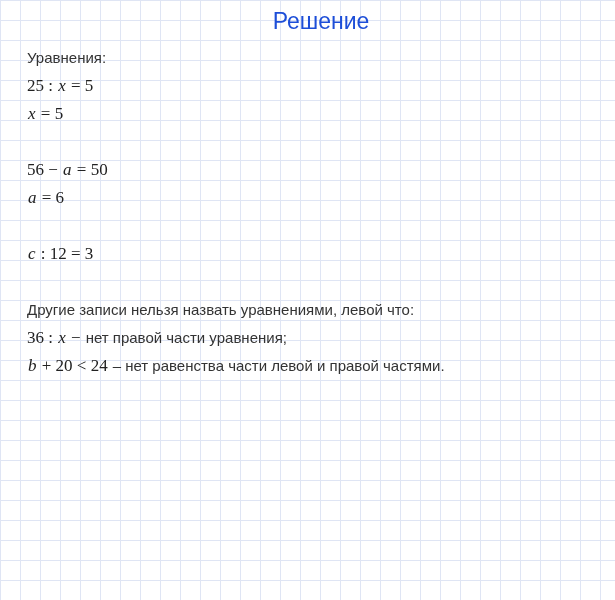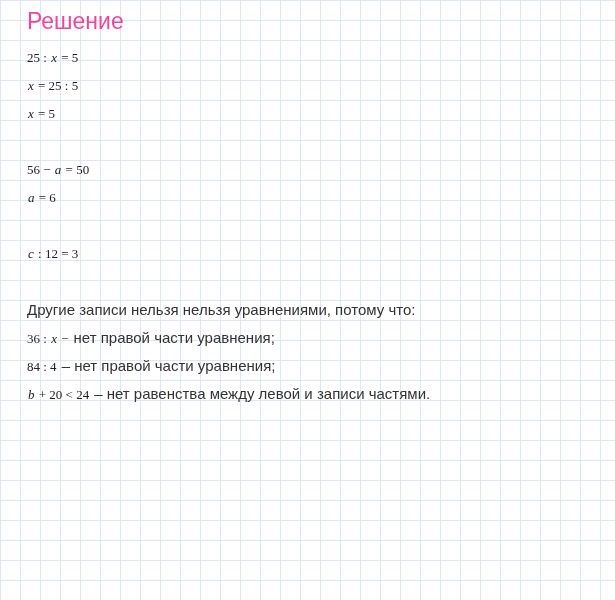--- a/index.html
+++ b/index.html
@@ -22,23 +22,24 @@
     height: 600px;
     box-sizing: border-box;
     padding-left: 27px;
     padding-right: 0;
   }
   .title {
     margin: 0;
     padding-top: 6px;
     height: 30px;
     line-height: 30px;
+    text-align: center;
     font-size: 23px;
     font-weight: 400;
-    color: #ec4899;
+    color: #1d4ed8;
     font-family: "Liberation Sans", "DejaVu Sans", sans-serif;
   }
   .content {
     padding-top: 8px;
   }
   .line {
     margin: 0;
     height: 28px;
     line-height: 28px;
     white-space: nowrap;
@@ -46,57 +47,56 @@
   .gap {
     height: 28px;
   }
   .sans {
     font-family: "Liberation Sans", "DejaVu Sans", sans-serif;
     font-size: 15px;
     color: #333333;
   }
   .math {
     font-family: "Liberation Serif", "DejaVu Serif", serif;
-    font-size: 13px;
+    font-size: 17px;
     color: #222222;
   }
   .math i {
     font-style: italic;
     padding: 0 1px;
   }
   .mixed .sans {
     margin-left: 5px;
     text-align: center;
   }
 </style>
 </head>
 <body>
 
 <div class="page">
 
   <h1 class="title">Решение</h1>
 
   <div class="content">
 
+    <p class="line sans">Уравнения:</p>
 
     <p class="line math">25 : <i>x</i> = 5</p>
-    <p class="line math"><i>x</i> = 25 : 5</p>
     <p class="line math"><i>x</i> = 5</p>
 
     <div class="gap"></div>
 
     <p class="line math">56 − <i>a</i> = 50</p>
     <p class="line math"><i>a</i> = 6</p>
 
     <div class="gap"></div>
 
     <p class="line math"><i>c</i> : 12 = 3</p>
 
     <div class="gap"></div>
 
-    <p class="line sans">Другие записи нельзя нельзя уравнениями, потому что:</p>
+    <p class="line sans">Другие записи нельзя назвать уравнениями, левой что:</p>
 
     <p class="line mixed"><span class="math">36 : <i>x</i> −</span><span class="sans">нет правой части уравнения;</span></p>
-    <p class="line mixed"><span class="math">84 : 4</span><span class="sans">– нет правой части уравнения;</span></p>
-    <p class="line mixed"><span class="math"><i>b</i> + 20 &lt; 24</span><span class="sans">– нет равенства между левой и записи частями.</span></p>
+    <p class="line mixed"><span class="math"><i>b</i> + 20 &lt; 24</span><span class="sans">– нет равенства части левой и правой частями.</span></p>
 
   </div>
 </div>
 
 </body></html>

